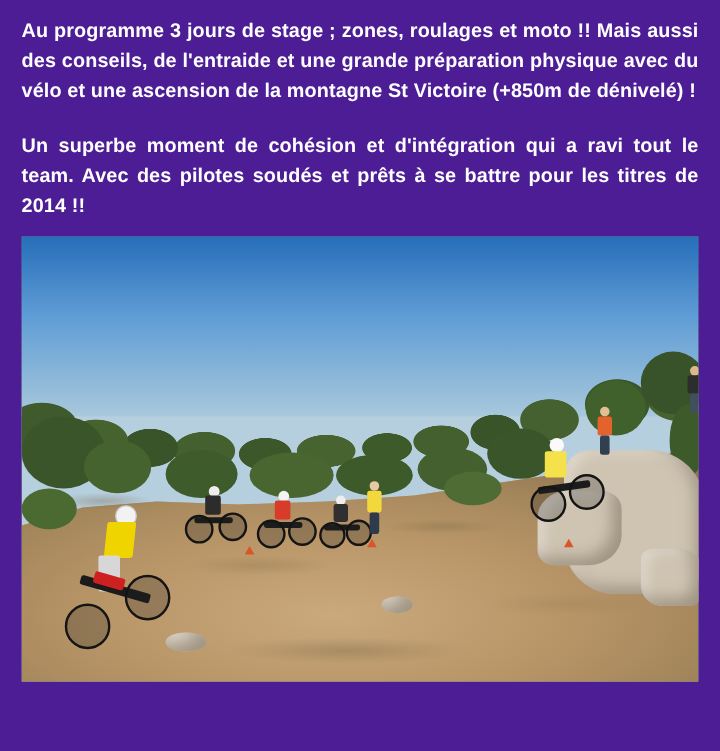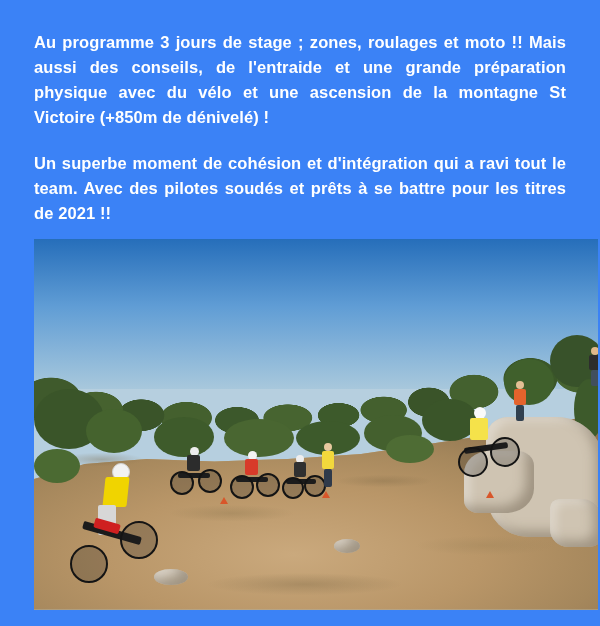--- a/index.html
+++ b/index.html
@@ -10,23 +10,23 @@
     width: 600px;
     height: 626px;
     background: #222222;
     font-family: "Liberation Sans", sans-serif;
     overflow: hidden;
   }
   .page {
     width: 600px;
     height: 626px;
     position: relative;
-    background: #3b82f6;
+    background: #4c1d95;
     box-sizing: border-box;
-    padding: 16px;
+    padding: 0;
   }
   .article-body {
     padding: 14px 18px 0 18px;
   }
   .para {
     color: #ffffff;
     font-size: 16.5px;
     font-weight: bold;
     line-height: 1.52;
     text-align: justify;
@@ -139,21 +139,21 @@
     border-bottom: 7px solid #d8562a;
   }
 </style>
 </head>
 <body>
 
 <div class="page">
 
   <div class="article-body">
     <p class="para">Au programme 3 jours de stage ; zones, roulages et moto !! Mais aussi des conseils, de l'entraide et une grande préparation physique avec du vélo et une ascension de la montagne St Victoire (+850m de dénivelé) !</p>
-    <p class="para">Un superbe moment de cohésion et d'intégration qui a ravi tout le team. Avec des pilotes soudés et prêts à se battre pour les titres de 2021 !!</p>
+    <p class="para">Un superbe moment de cohésion et d'intégration qui a ravi tout le team. Avec des pilotes soudés et prêts à se battre pour les titres de 2014 !!</p>
   </div>
 
   <div class="figure">
     <div class="photo">
       <div class="sky-haze"></div>
       <div class="treeline"></div>
       <div class="ground"></div>
       <div class="ground-texture"></div>
 
       <div class="bush" style="left:0px; top:150px; width:70px; height:60px; background:#3a5529;"></div>

